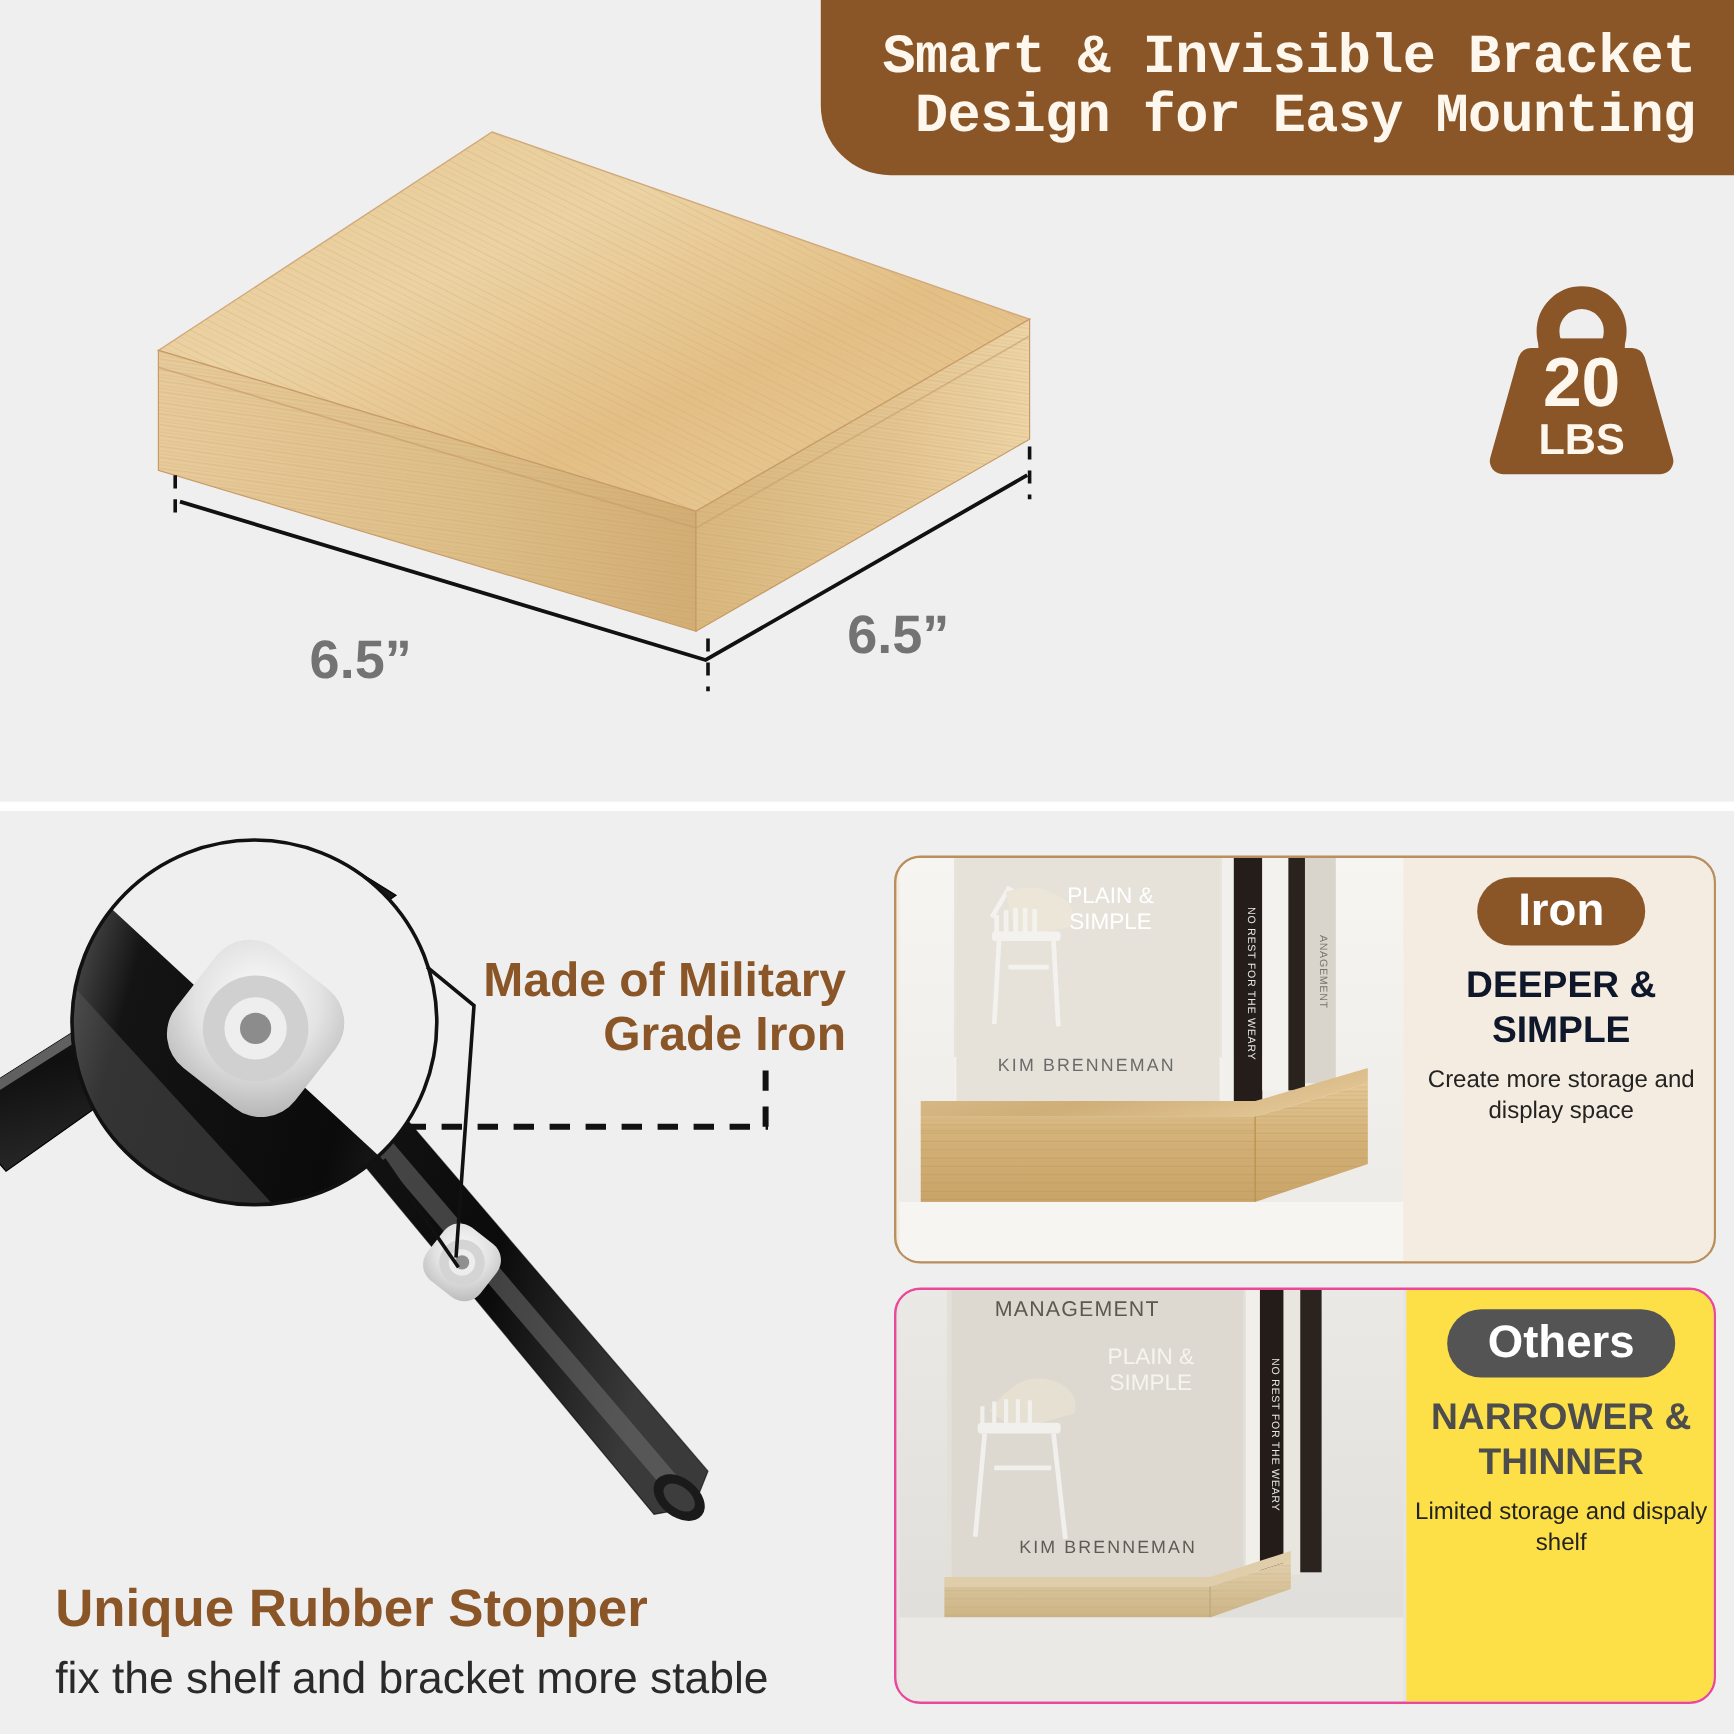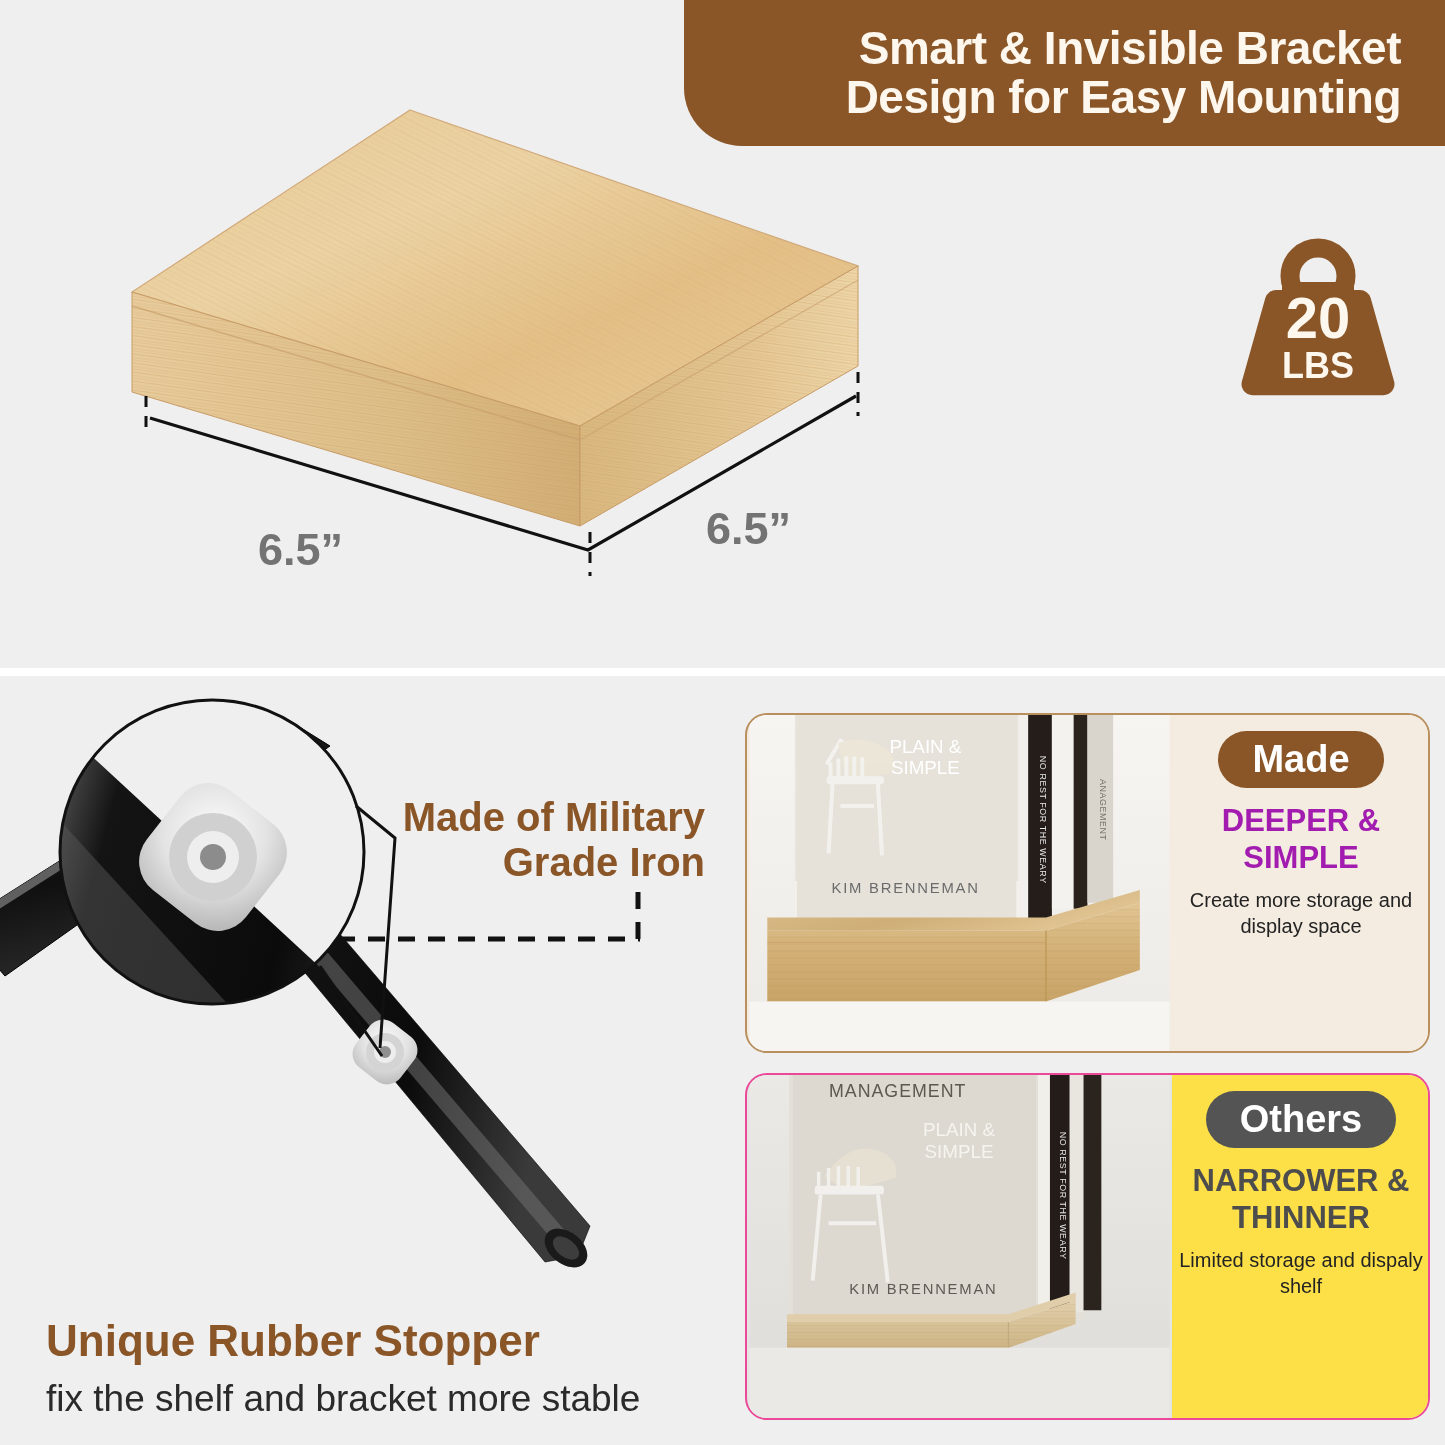--- a/index.html
+++ b/index.html
@@ -16,21 +16,21 @@
   .top-section{position:absolute;left:0;top:0;width:1445px;height:668px;background:#efefef;overflow:hidden;}
   .divider{position:absolute;left:0;top:668px;width:1445px;height:8px;background:#ffffff;}
   .bottom-section{position:absolute;left:0;top:676px;width:1445px;height:769px;background:#efefef;overflow:hidden;}
 
   
   .header-banner{
     position:absolute;left:684px;top:0;width:761px;height:146px;
     background:#8a5527;
     border-bottom-left-radius:58px;
     display:flex;flex-direction:column;align-items:flex-end;justify-content:center;
-    padding-right:44px;box-sizing:border-box;
+    padding-right:32px;box-sizing:border-box;font-family:Liberation Mono, monospace;
   }
   .header-line{
     color:#fdf7ee;font-size:46px;font-weight:bold;line-height:1.07;
     letter-spacing:-0.5px;text-align:right;white-space:nowrap;
   }
 
   
   .weight-badge{position:absolute;left:1236px;top:238px;width:164px;height:166px;}
   .weight-badge svg{display:block;width:100%;height:100%;}
   .wb-num{font-family:"Liberation Sans",sans-serif;font-size:58px;font-weight:bold;fill:#fdf7ee;}
@@ -85,21 +85,21 @@
     border-radius:999px;padding:6px 34px;color:#ffffff;
     font-size:38px;font-weight:bold;line-height:1.18;white-space:nowrap;
   }
   #pill-ours{background:#8a5527;}
   #pill-others{background:#545454;}
 
   .cmp-head{
     margin-top:14px;font-size:31px;font-weight:bold;line-height:1.2;text-align:center;
     white-space:nowrap;
   }
-  #head-ours{color:#a21caf;}
+  #head-ours{color:#0f172a;}
   #head-others{color:#4d4d4d;}
 
   .cmp-body{
     margin-top:12px;font-size:20px;line-height:1.28;text-align:center;color:#232323;
     width:258px;
   }
 
   
   .bk-title{font-family:"Liberation Sans",sans-serif;font-weight:normal;}
 </style>
@@ -356,21 +356,21 @@
           <polygon points="18,218 300,218 395,190 395,258 300,290 18,290" fill="url(#shelfFaceO)"></polygon>
           <polygon points="18,205 300,205 395,177 395,190 300,218 18,218" fill="url(#shelfTopO)"></polygon>
           <polygon points="18,218 300,218 395,190 395,258 300,290 18,290" fill="url(#grainO)" opacity="0.8"></polygon>
           <line x1="18" y1="230" x2="300" y2="230" stroke="#bb9457" stroke-width="1" opacity="0.5"></line>
           <line x1="300" y1="218" x2="300" y2="290" stroke="#b9934f" stroke-width="1.4" opacity="0.8"></line>
         </g>
         <rect x="0" y="290" width="425" height="50" fill="#f6f5f2"></rect>
       </svg>
     </div>
     <div class="cmp-text">
-      <div class="pill" id="pill-ours">Made</div>
+      <div class="pill" id="pill-ours">Iron</div>
       <div class="cmp-head" id="head-ours">
         <span>DEEPER &amp;</span><br>
         <span>SIMPLE</span>
       </div>
       <div class="cmp-body">Create more storage and display space</div>
     </div>
   </div>
 
   <div class="cmp-card" id="card-others">
     <div class="cmp-photo">

